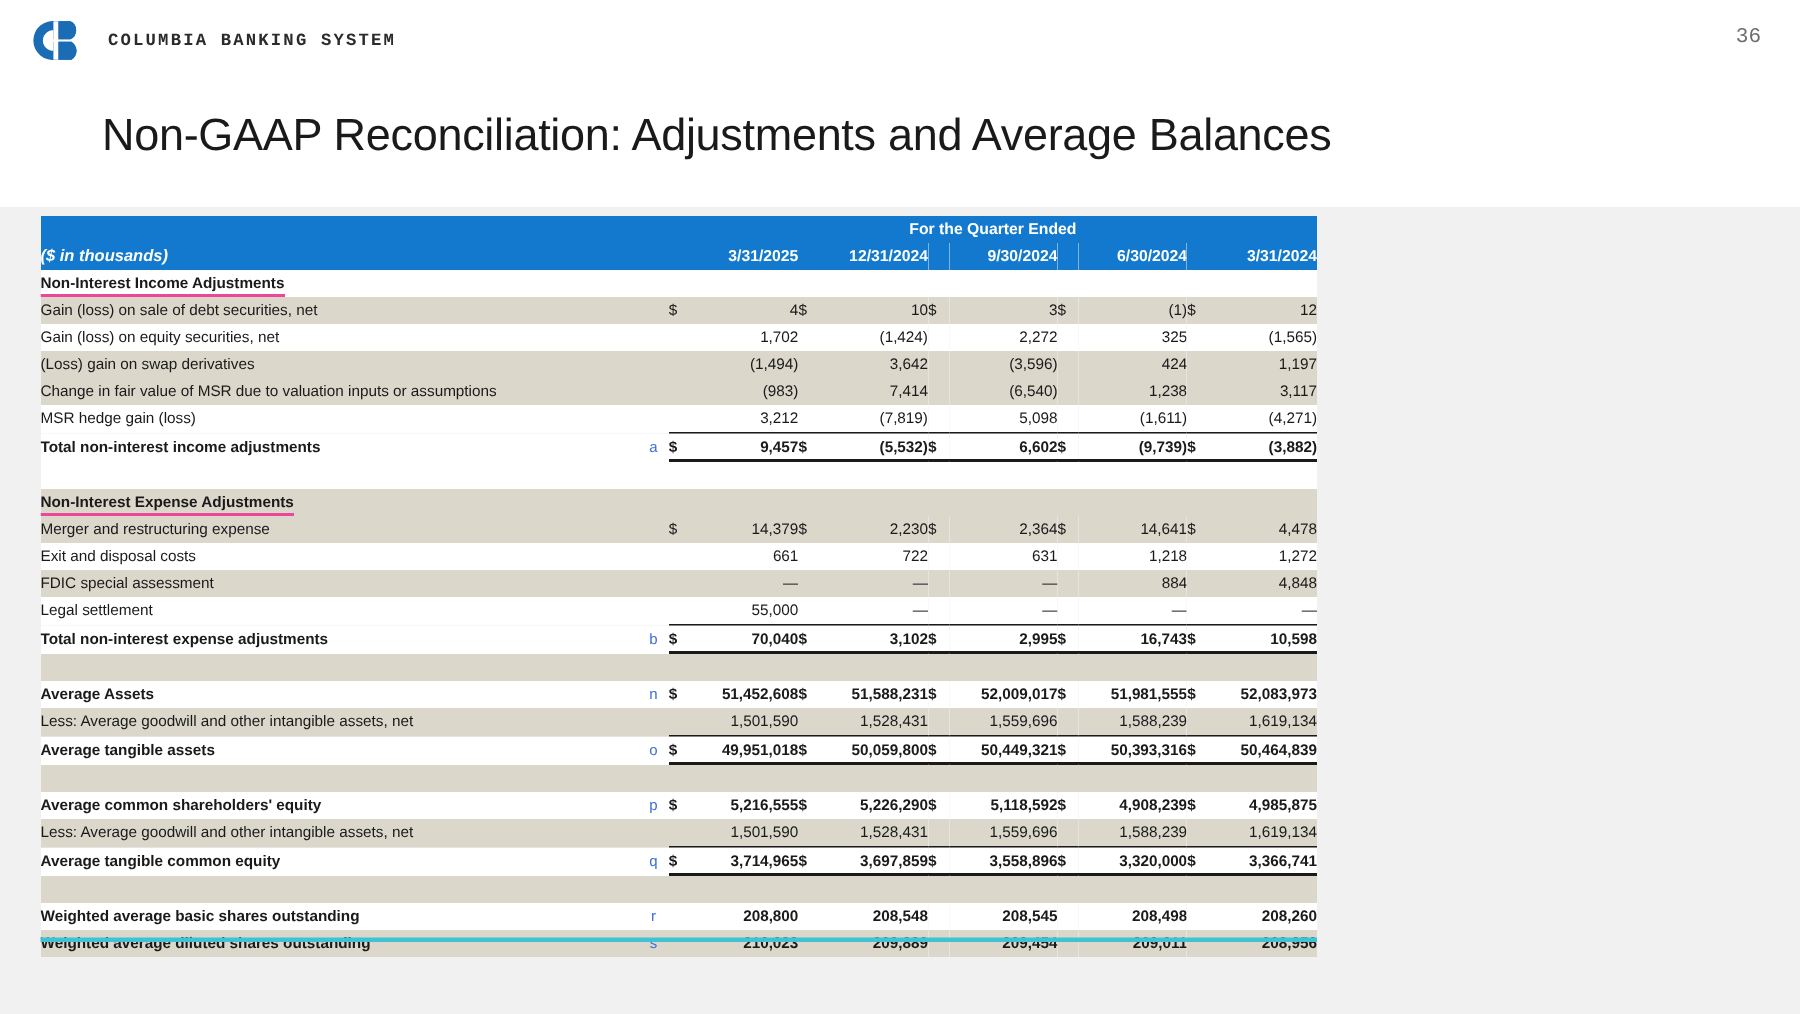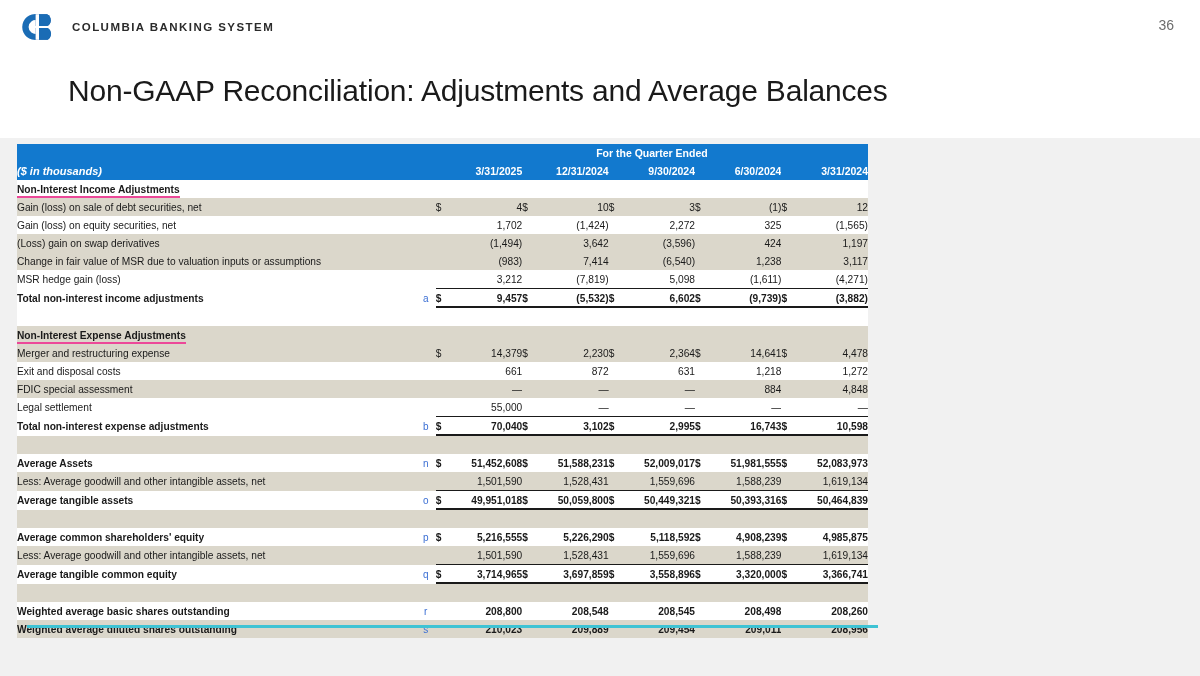--- a/index.html
+++ b/index.html
@@ -18,20 +18,21 @@
     background: #ffffff;
     overflow: hidden;
   }
 
   
   #header {
     position: absolute;
     left: 0; top: 0;
     width: 1200px; height: 56px;
     background: #ffffff;
+    font-family: Liberation Mono, monospace;
   }
   #logo-wrap {
     position: absolute;
     left: 18px; top: 12px;
     display: flex;
     align-items: center;
     gap: 12px;
   }
   #logo-mark { width: 42px; height: 30px; display: block; }
   #brand-name {
@@ -67,21 +68,21 @@
     font-size: 30px;
     font-weight: normal;
     color: #1a1a1a;
     letter-spacing: -0.2px;
     white-space: nowrap;
   }
 
   
   #table-wrap {
     position: absolute;
-    left: 17px; top: 144px;
+    left: 27px; top: 144px;
     width: 851px;
   }
   table#fin {
     border-collapse: collapse;
     width: 851px;
     table-layout: fixed;
     font-size: 10.2px;
     color: #1a1a1a;
   }
   table#fin td {
@@ -348,21 +349,21 @@
             <td class="num">14,641</td>
             <td class="cur">$</td>
             <td class="num">4,478</td>
           </tr>
           <tr class="plain">
             <td class="lbl-indent">Exit and disposal costs</td>
             <td class="ref"></td>
             <td class="cur"></td>
             <td class="num">661</td>
             <td class="cur"></td>
-            <td class="num">872</td>
+            <td class="num">722</td>
             <td class="cur"></td>
             <td class="num">631</td>
             <td class="cur"></td>
             <td class="num">1,218</td>
             <td class="cur"></td>
             <td class="num">1,272</td>
           </tr>
           <tr class="band">
             <td class="lbl-indent">FDIC special assessment</td>
             <td class="ref"></td>

